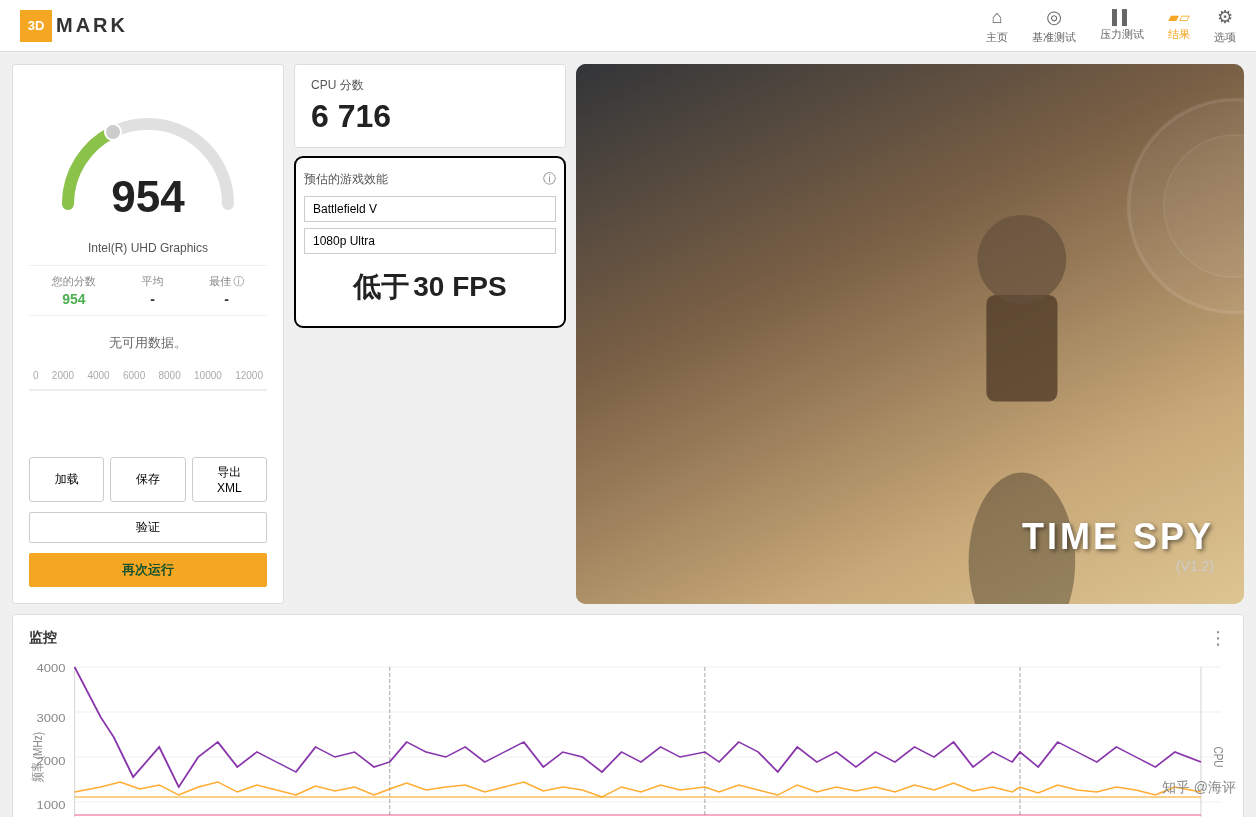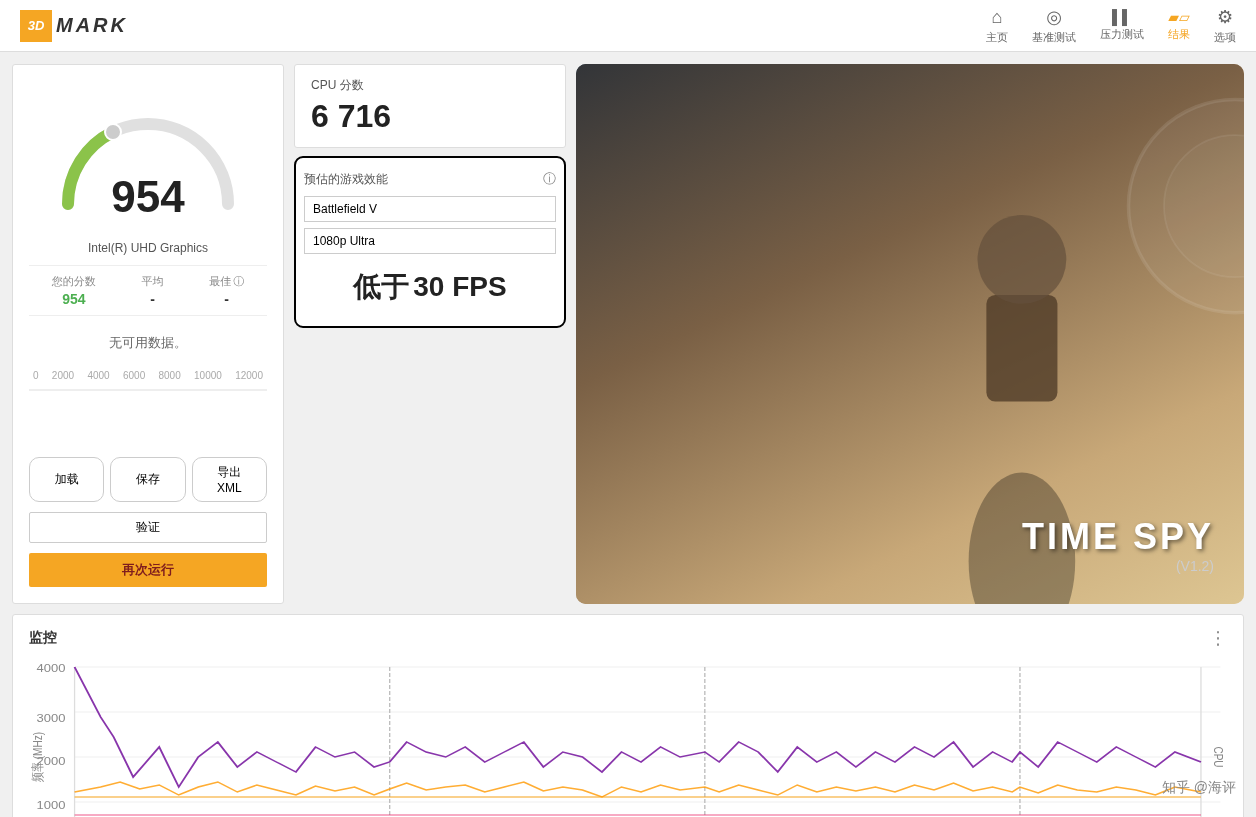--- a/index.html
+++ b/index.html
@@ -2,21 +2,21 @@
 <html><head>
   <meta charset="utf-8">
   <style>
     * { box-sizing: border-box; margin: 0; padding: 0; }
     body { font-family: 'Segoe UI', Arial, sans-serif; background: #e8e8e8; color: #333; font-size: 13px; }
 
     .app-container { width: 1256px; min-height: 817px; background: #f0f0f0; }
 
     
     .header { background: white; display: flex; align-items: center; justify-content: space-between; padding: 8px 20px; border-bottom: 1px solid #ddd; height: 52px; }
-    .logo { display: flex; align-items: flex-start; gap: 8px; font-style: italic; }
+    .logo { display: flex; align-items: flex-start; gap: 8px; }
     .nav { display: flex; align-items: center; gap: 24px; }
     .nav-item { display: flex; flex-direction: column; align-items: center; gap: 2px; cursor: pointer; color: #666; font-size: 12px; }
     .nav-item.active { color: #f5a623; }
     .nav-icon { font-size: 18px; }
     .nav-label { font-size: 11px; }
 
     
     .main { display: flex; flex-direction: column; padding: 12px; gap: 10px; }
 
     
@@ -39,23 +39,23 @@
     .score-label { color: #888; font-size: 11px; }
     .score-value { color: #4caf50; font-size: 14px; font-weight: 600; }
     .score-value.normal { color: #333; }
 
     
     .no-data { text-align: center; color: #666; font-size: 13px; padding: 8px 0; }
     .benchmark-scale { display: flex; justify-content: space-between; font-size: 10px; color: #aaa; padding: 0 4px; border-bottom: 2px solid #eee; padding-bottom: 8px; }
 
     
     .action-buttons { display: flex; gap: 6px; margin-top: auto; }
-    .btn { border: 1px solid #ccc; background: white; padding: 6px 12px; cursor: pointer; font-size: 12px; border-radius: 10px; flex: 1; text-align: center; }
+    .btn { border: 1px solid #ccc; background: white; padding: 6px 12px; cursor: pointer; font-size: 12px; border-radius: 3px; flex: 1; text-align: center; }
     .btn-verify { border: 1px solid #ccc; background: white; padding: 6px; cursor: pointer; font-size: 12px; border-radius: 2px; width: 100%; text-align: center; }
-    .btn-run { background: #f5a623; color: #7f1d1d; border: none; padding: 8px; cursor: pointer; font-size: 13px; border-radius: 2px; width: 100%; font-weight: 600; }
+    .btn-run { background: #f5a623; color: #14532d; border: none; padding: 8px; cursor: pointer; font-size: 13px; border-radius: 2px; width: 100%; font-weight: 600; }
 
     
     .middle-panel { display: flex; flex-direction: column; gap: 8px; width: 272px; }
     .score-card { background: white; border: 1px solid #ddd; border-radius: 3px; padding: 12px 16px; }
     .score-card-label { color: #555; font-size: 12px; margin-bottom: 4px; }
     .score-card-value { font-size: 32px; font-weight: bold; color: #222; }
 
     
     .game-panel { background: white; border: 2px solid #000000; border-radius: 9px; padding: 12px 8px; }
     .game-panel-header { display: flex; justify-content: space-between; align-items: center; margin-bottom: 8px; }

